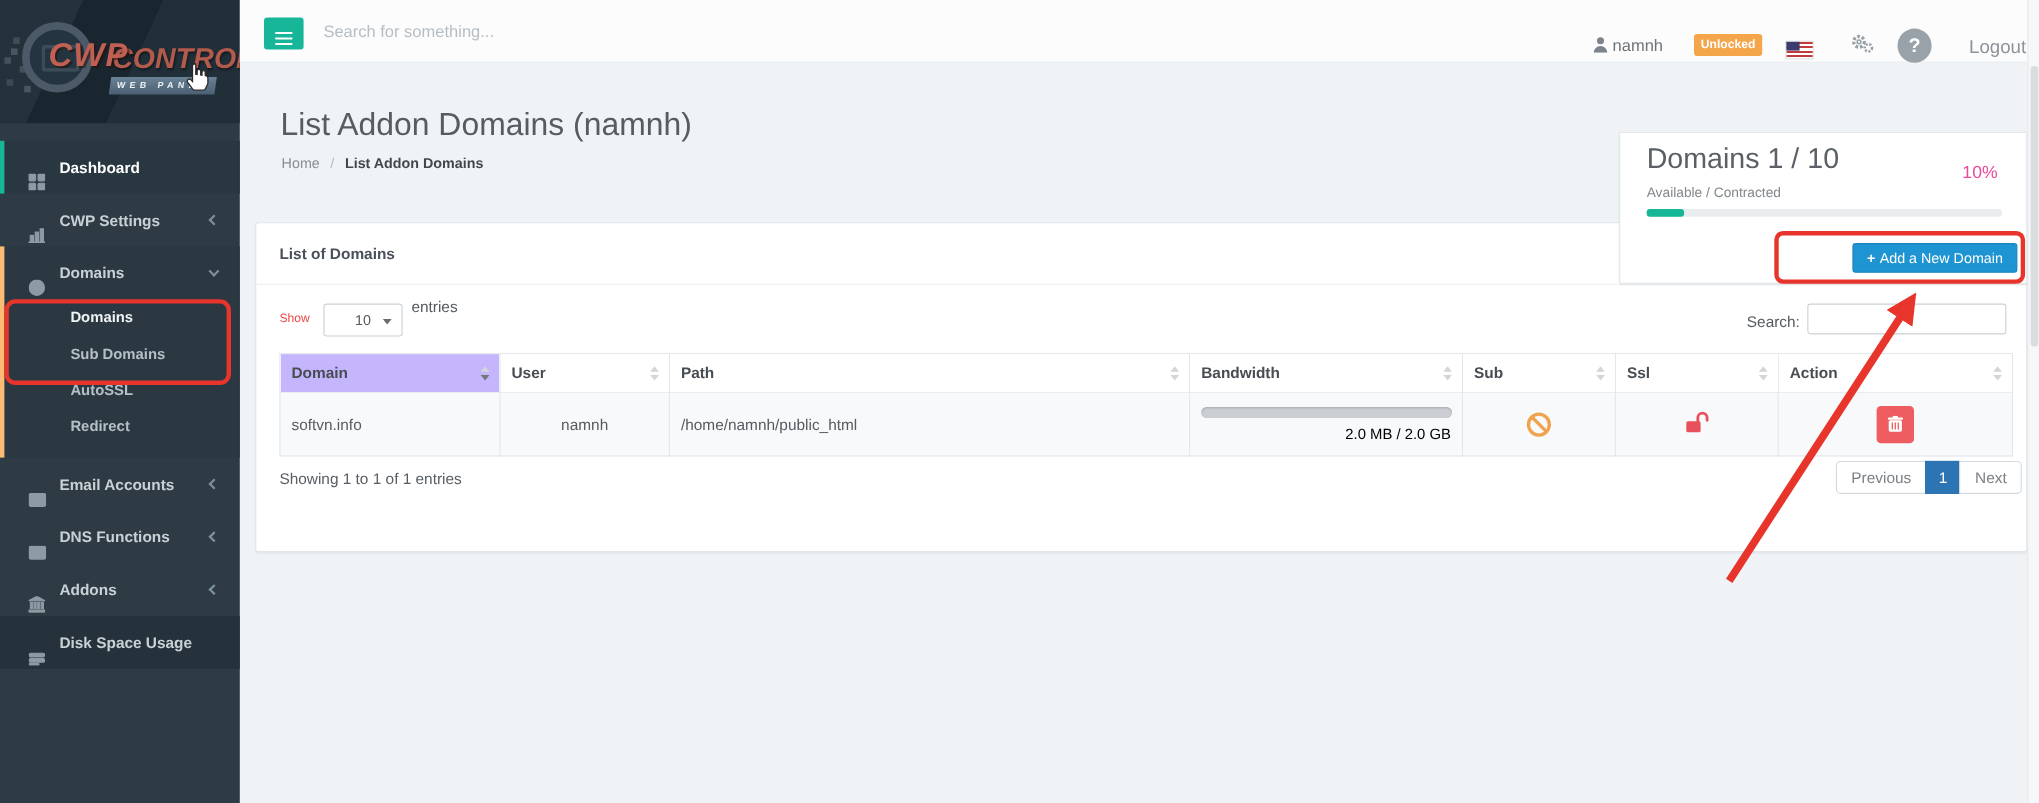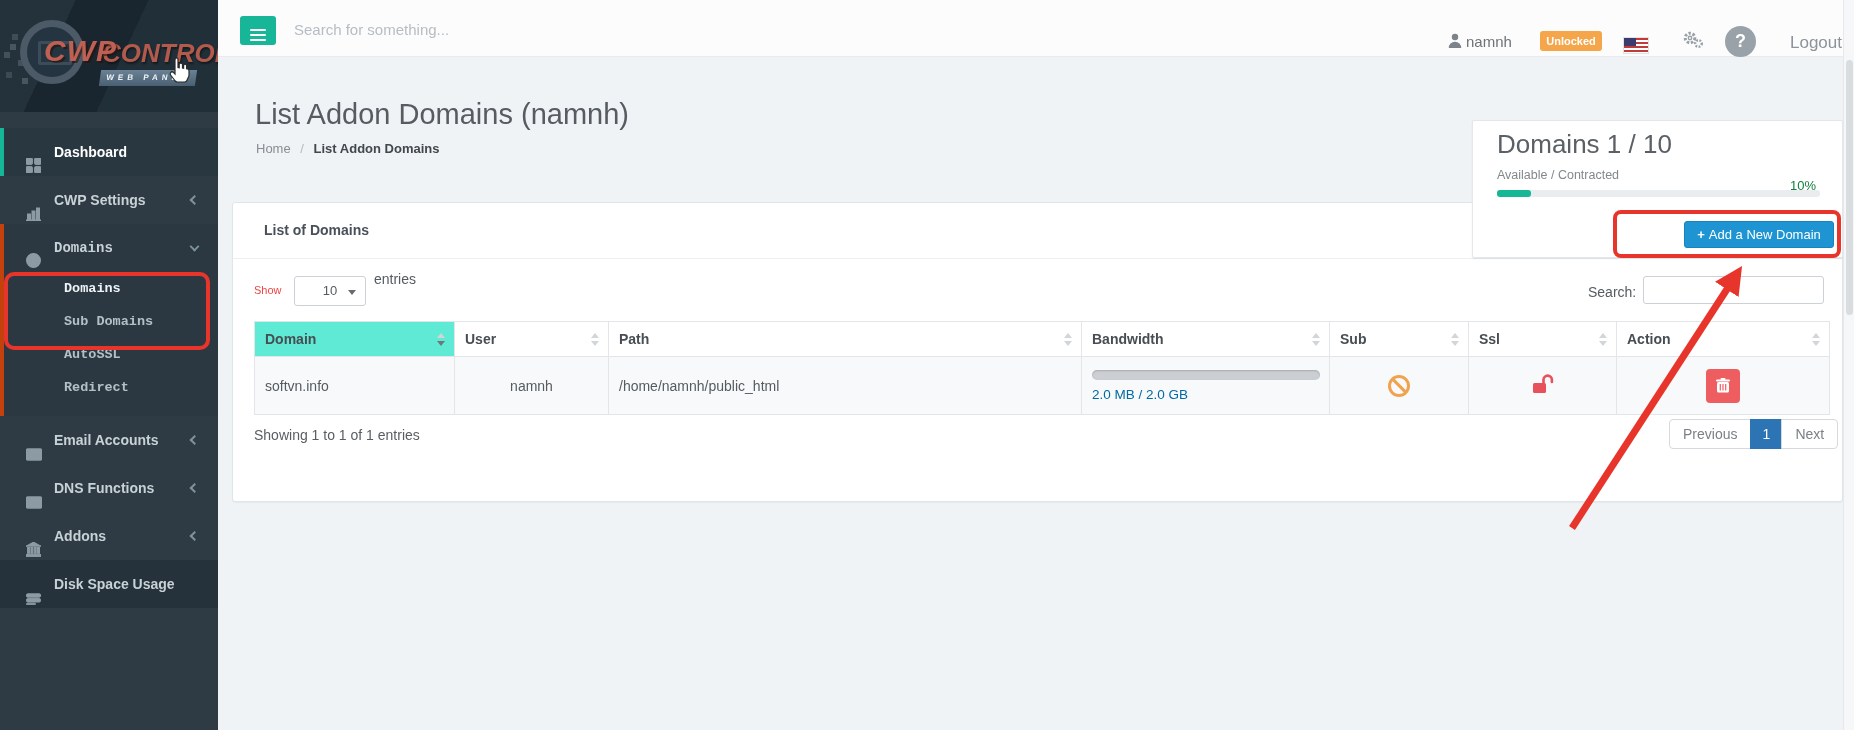--- a/index.html
+++ b/index.html
@@ -29,21 +29,21 @@
   .mi { position:relative; height:48px; line-height:48px; color:#c7d2d6; font-size:14px; font-weight:bold; cursor:pointer; }
   .mi .ic { position:absolute; left:26px; top:50%; transform:translateY(-50%); width:16px; height:16px; }
   .mi .lbl { position:absolute; left:54px; }
   .mi.active-top { background:#293741; border-left:4px solid #15b797; color:#fff; }
   .mi.active-top .ic { left:22px; } .mi.active-top .lbl { left:50px; }
   .mi.dark { background:#26323b; }
   .chev { position:absolute; right:20px; top:50%; width:7px; height:7px;
     border-left:2px solid #7e929c; border-bottom:2px solid #7e929c; }
   .chev.l { transform:translateY(-50%) rotate(45deg); }
   .chev.d { transform:translateY(-70%) rotate(-45deg); }
-  .grp { background:#2b3842; border-left:4px solid #c2410c; padding-bottom:12px;font-family:Liberation Mono, monospace; }
+  .grp { background:#2b3842; border-left:4px solid #fdba74; padding-bottom:12px; }
   .grp .mi { height:48px; }
   .grp .mi .ic { left:22px; } .grp .mi .lbl { left:50px; }
   .smi { position:relative; height:33px; line-height:33px; padding-left:60px; font-size:13.5px;
     color:#b4c0c6; font-weight:bold; cursor:pointer; }
   .smi.on { color:#eef3f5; }
   .sb-ico { fill:#8c9ba4; stroke:#8c9ba4; }
 
   .red-rect-sidebar { position:absolute; left:4px; top:272px; width:206px; height:78px;
     border:4px solid #e8352b; border-radius:10px; z-index:10; pointer-events:none; }
 
@@ -74,64 +74,64 @@
   .page-title { position:absolute; left:37px; top:41px; font-size:29px; font-weight:300; color:#565c62;text-align:center; }
   .crumbs { position:absolute; left:38px; top:84px; font-size:13px; color:#878d92; }
   .crumbs .home { cursor:pointer; }
   .crumbs .sep { margin:0 6px; color:#b5babd; }
   .crumbs .cur { color:#41474c; font-weight:bold; }
 
   
   .panel { position:absolute; left:14px; top:145px; width:1611px; height:300px; background:#fff;
     border:1px solid #e0e5e9; border-radius:3px; box-shadow:0 1px 1px rgba(0,0,0,.04); }
   .p-title { position:absolute; left:21px; top:0; height:55px; line-height:55px; font-size:14px;
-    font-weight:bold; color:#49505a;margin-left:10px; }
+    font-weight:bold; color:#49505a; }
   .p-hr { position:absolute; left:0; top:55px; width:100%; height:1px; background:#edf0f2; }
   .show-lbl { position:absolute; left:21px; top:81px; font-size:11px; color:#ef4444; }
   .len-select { position:absolute; left:61px; top:73px; width:72px; height:30px; border:1px solid #cbd1d5;
     border-radius:3px; background:#fff; font-size:13px; color:#555b60; line-height:28px; text-align:center; cursor:pointer; }
   .len-select .car { position:absolute; right:9px; top:13px; width:0; height:0;
     border-left:4px solid transparent; border-right:4px solid transparent; border-top:5px solid #666c71; }
   .entries-lbl { position:absolute; left:141px; top:68px; font-size:14px; color:#555b60; }
   .search-lbl { position:absolute; left:1355px; top:81px; font-size:14px; color:#555b60; }
   .search-input { position:absolute; left:1410px; top:73px; width:181px; height:28px; border:1px solid #cbd1d5;
     border-radius:3px; outline:none; padding:0 8px; font-size:13px; color:#555b60; font-family:inherit; }
 
   table.tbl { position:absolute; left:21px; top:118px; width:1575px; border-collapse:collapse; table-layout:fixed; }
   .tbl th { height:35px; border:1px solid #e2e6e9; font-size:14px; font-weight:bold; color:#474d52;
     text-align:left; padding:0 10px; background:#fff; cursor:pointer; position:relative; }
-  .tbl th.sorted { background:#5eead4; }
+  .tbl th.sorted { background:#c4b5fd; }
   .tbl td { height:58px; border:1px solid #e2e6e9; background:#f8f9fa; font-size:14px; color:#555b60; padding:0 10px; }
   .sort { position:absolute; right:8px; top:11px; width:9px; height:13px; }
   .sort i { position:absolute; left:0; width:0; height:0; border-left:4.5px solid transparent; border-right:4.5px solid transparent; }
   .sort .up { top:0; border-bottom:5px solid #d2d6d9; }
   .sort .dn { bottom:0; border-top:5px solid #d2d6d9; }
   .sort.active .dn { border-top-color:#70777d; }
   td.ctr { text-align:center; }
   .bw-bar { width:228px; height:10px; margin:0 auto; border-radius:5px; background:#cbcfd3;
     box-shadow:inset 0 1px 2px rgba(0,0,0,.18); }
-  .bw-txt { text-align:left; margin-top:7px; font-size:13.5px; color:#0369a1; }
+  .bw-txt { text-align:right; margin-top:7px; font-size:13.5px; color:#000000; }
   .ban { display:inline-block; width:22px; height:22px; border:3px solid #f0a34e; border-radius:50%; position:relative; vertical-align:middle; }
   .ban:after { content:""; position:absolute; left:-2px; top:6.5px; width:20px; height:3px; background:#f0a34e; transform:rotate(45deg); }
   .del { display:inline-block; width:34px; height:34px; background:#ee5e61; border:none; border-radius:4px;
     cursor:pointer; vertical-align:middle; padding-top:3px; }
   .foot-txt { position:absolute; left:21px; top:224px; font-size:14px; color:#585e63; }
   .pg { position:absolute; left:1436px; top:216px; height:30px; }
   .pg span { display:inline-block; height:30px; line-height:28px; border:1px solid #d6dade; background:#fff;
     color:#7b8187; font-size:14px; vertical-align:top; cursor:pointer; }
   .pg .prev { padding:0 13px; border-radius:4px 0 0 4px; }
   .pg .cur { width:32px; text-align:center; background:#2d74b4; border-color:#2d74b4; color:#fff; margin-left:-1px; }
   .pg .next { padding:0 13px; border-radius:0 4px 4px 0; margin-left:-1px; }
 
   
   .card { position:absolute; left:1254px; top:63px; width:371px; height:138px; background:#fff;
     border:1px solid #e3e7ea; border-radius:2px; box-shadow:0 1px 2px rgba(0,0,0,.07); z-index:5; }
   .c-title { position:absolute; left:24px; top:8px; font-size:26px; font-weight:300; color:#5a6065; }
   .c-sub { position:absolute; left:24px; top:47px; font-size:12.5px; color:#82888c; }
-  .c-pct { position:absolute; right:26px; top:57px; font-size:13px; color:#15803d; }
+  .c-pct { position:absolute; right:26px; top:28px; font-size:16px; color:#ec4899; }
   .c-prog { position:absolute; left:24px; top:69px; width:323px; height:7px; border-radius:3px; background:#e9edf0; }
   .c-prog .fill { height:7px; border-radius:3px; background:#15b797; }
   .red-rect-btn { position:absolute; left:140px; top:89px; width:228px; height:48px;
     border:4px solid #e8352b; border-radius:8px; background:#fff; z-index:6; pointer-events:none; }
   .add-btn { position:absolute; left:211px; top:100px; width:150px; height:27px; background:#1e95d2;
     border:1px solid #1884bd; border-radius:3px; color:#fff; font-size:13px; font-family:inherit;
     cursor:pointer; z-index:7; line-height:25px; text-align:center; }
   .add-btn .plus { font-weight:bold; margin-right:4px; }
 
   .arrow-svg { position:absolute; left:0; top:0; width:1625px; height:673px; z-index:12; pointer-events:none; }

